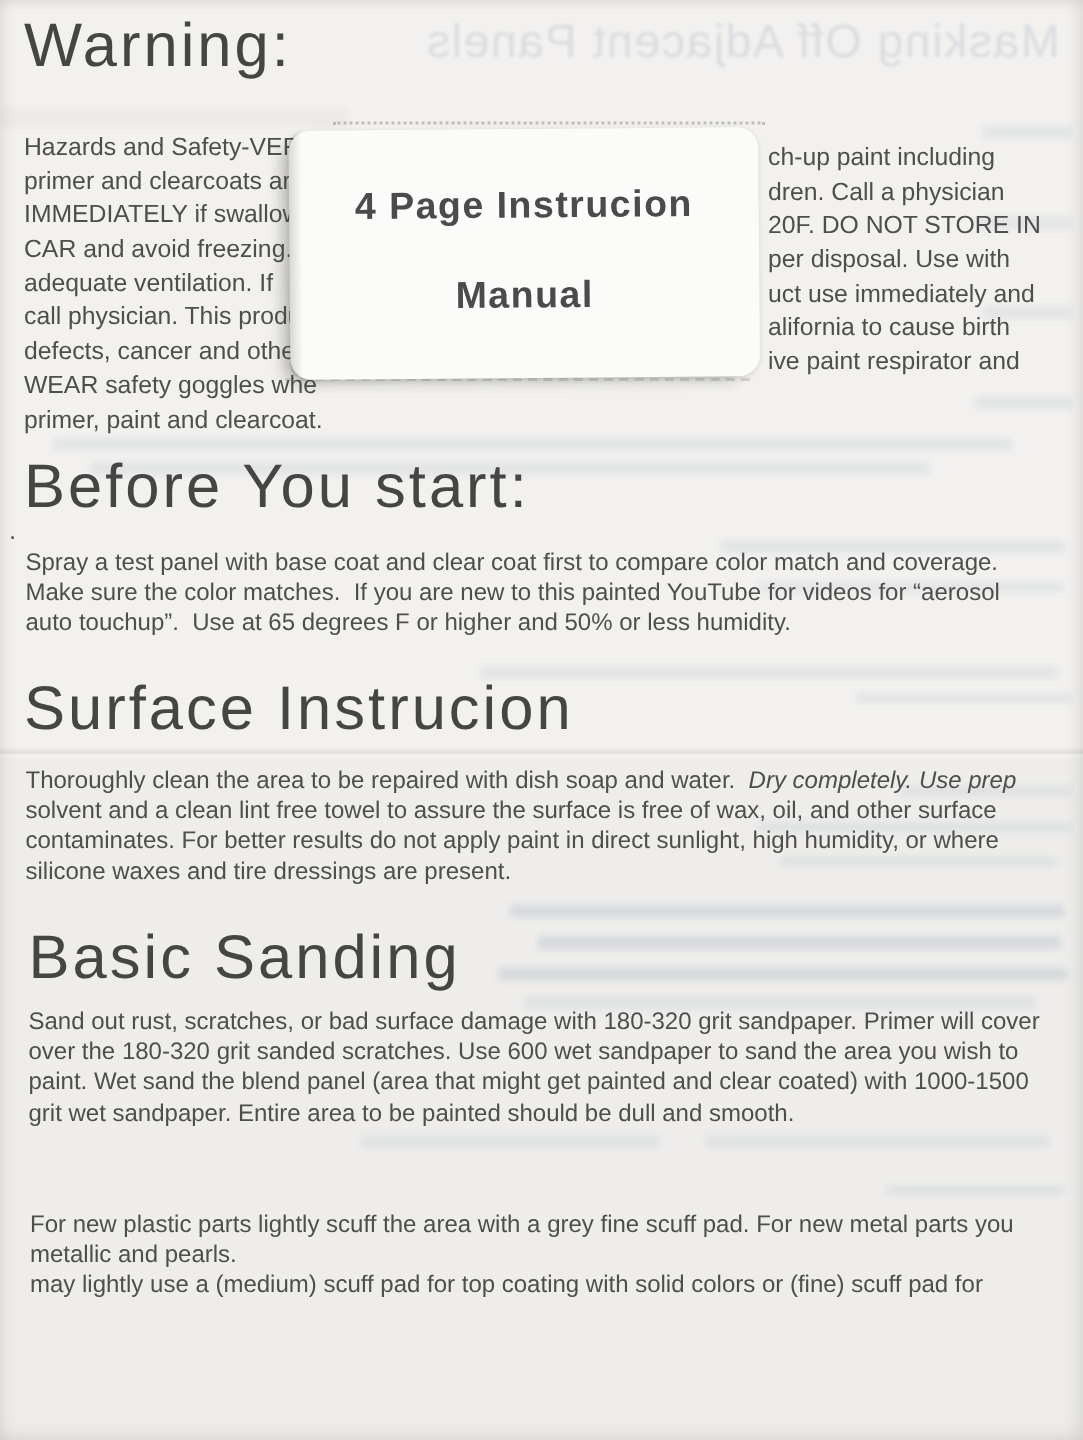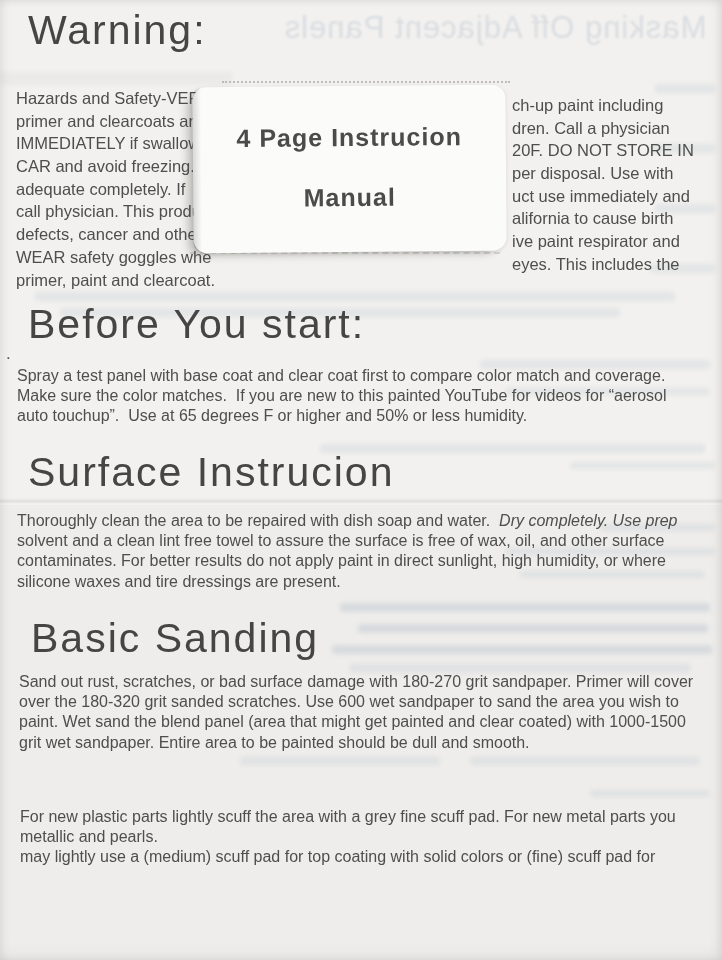--- a/index.html
+++ b/index.html
@@ -22,21 +22,21 @@
                inset 4px 0 9px rgba(0,0,0,0.04),
                inset 0 -8px 14px rgba(0,0,0,0.03),
                inset 0 3px 8px rgba(0,0,0,0.03);
   }
   .sheet-bottom{position:absolute;left:0;top:503px;width:722px;height:457px;background:var(--paper-bottom);}
   .seam{position:absolute;left:0;top:498px;width:722px;height:8px;
     background:linear-gradient(to bottom,rgba(0,0,0,0) 0%,rgba(0,0,0,0.08) 45%,rgba(255,255,255,0.5) 75%,rgba(0,0,0,0.02) 100%);}
   .smudge{position:absolute;left:0;top:72px;width:232px;height:13px;background:rgba(60,60,55,0.035);filter:blur(2px);}
 
   
-  .h{position:absolute;font-size:41px;line-height:1.1;letter-spacing:2px;font-weight:300;color:var(--heading);white-space:pre;margin-left:12px;}
+  .h{position:absolute;font-size:41px;line-height:1.1;letter-spacing:2px;font-weight:300;color:var(--heading);white-space:pre;}
 
   
   .ghost-h{
     position:absolute;left:280px;top:10px;width:430px;height:44px;
     transform:scaleX(-1);text-align:center;font-size:31px;letter-spacing:1px;
     color:rgba(120,142,168,0.20);filter:blur(1.2px);white-space:pre;
   }
   .gbar{position:absolute;height:9px;border-radius:3px;background:rgba(122,144,170,0.12);filter:blur(2px);}
   .gbar.strong{background:rgba(118,140,168,0.18);}
 
@@ -104,24 +104,24 @@
   <div class="gbar" style="left:240px;top:757px;width:200px;height:8px;"></div>
   <div class="gbar" style="left:470px;top:757px;width:230px;height:8px;"></div>
   <div class="gbar" style="left:590px;top:790px;width:120px;height:7px;"></div>
 
   <div class="h" style="left:16px;top:8px;">Warning:</div>
   <div class="warn" id="warn-lines">
       <div class="wrow"><span class="wl">Hazards and Safety-VERY</span><span class="wr">ch-up paint including</span></div>
       <div class="wrow"><span class="wl">primer and clearcoats are</span><span class="wr">dren. Call a physician</span></div>
       <div class="wrow"><span class="wl">IMMEDIATELY if swallowed</span><span class="wr">20F. DO NOT STORE IN</span></div>
       <div class="wrow"><span class="wl">CAR and avoid freezing.</span><span class="wr">per disposal. Use with</span></div>
-      <div class="wrow"><span class="wl">adequate completely. If</span><span class="wr">uct use immediately and</span></div>
+      <div class="wrow"><span class="wl">adequate ventilation. If</span><span class="wr">uct use immediately and</span></div>
       <div class="wrow"><span class="wl">call physician. This produ</span><span class="wr">alifornia to cause birth</span></div>
       <div class="wrow"><span class="wl">defects, cancer and other</span><span class="wr">ive paint respirator and</span></div>
-      <div class="wrow"><span class="wl">WEAR safety goggles whe</span><span class="wr">eyes. This includes the</span></div>
+      <div class="wrow"><span class="wl">WEAR safety goggles whe</span></div>
       <div class="wrow"><span class="wl">primer, paint and clearcoat.</span><span class="wr"></span></div>
     </div>
 
   <div class="perf"></div>
   <div class="dashline"></div>
   <div class="sticker">
     <div class="stk1">4 Page Instrucion</div>
     <div class="stk2">Manual</div>
   </div>
 
@@ -136,21 +136,21 @@
   <div class="h" style="left:16px;top:450px;">Surface Instrucion</div>
   <div class="para lh20" style="left:17px;top:511px;">
       <div class="pline"><span>Thoroughly clean the area to be repaired with dish soap and water.  </span><span class="it">Dry completely. Use prep</span></div>
       <div class="pline">solvent and a clean lint free towel to assure the surface is free of wax, oil, and other surface</div>
       <div class="pline">contaminates. For better results do not apply paint in direct sunlight, high humidity, or where</div>
       <div class="pline">silicone waxes and tire dressings are present.</div>
     </div>
 
   <div class="h" style="left:19px;top:616px;">Basic Sanding</div>
   <div class="para lh20" style="left:19px;top:672px;">
-      <div class="pline">Sand out rust, scratches, or bad surface damage with 180-270 grit sandpaper. Primer will cover</div>
+      <div class="pline">Sand out rust, scratches, or bad surface damage with 180-320 grit sandpaper. Primer will cover</div>
       <div class="pline">over the 180-320 grit sanded scratches. Use 600 wet sandpaper to sand the area you wish to</div>
       <div class="pline">paint. Wet sand the blend panel (area that might get painted and clear coated) with 1000-1500</div>
       <div class="pline">grit wet sandpaper. Entire area to be painted should be dull and smooth.</div>
     </div>
   <div class="para lh20" style="left:20px;top:807px;">
       <div class="pline">For new plastic parts lightly scuff the area with a grey fine scuff pad. For new metal parts you</div>
       <div class="pline">metallic and pearls.</div>
       <div class="pline">may lightly use a (medium) scuff pad for top coating with solid colors or (fine) scuff pad for</div>
     </div>
 

